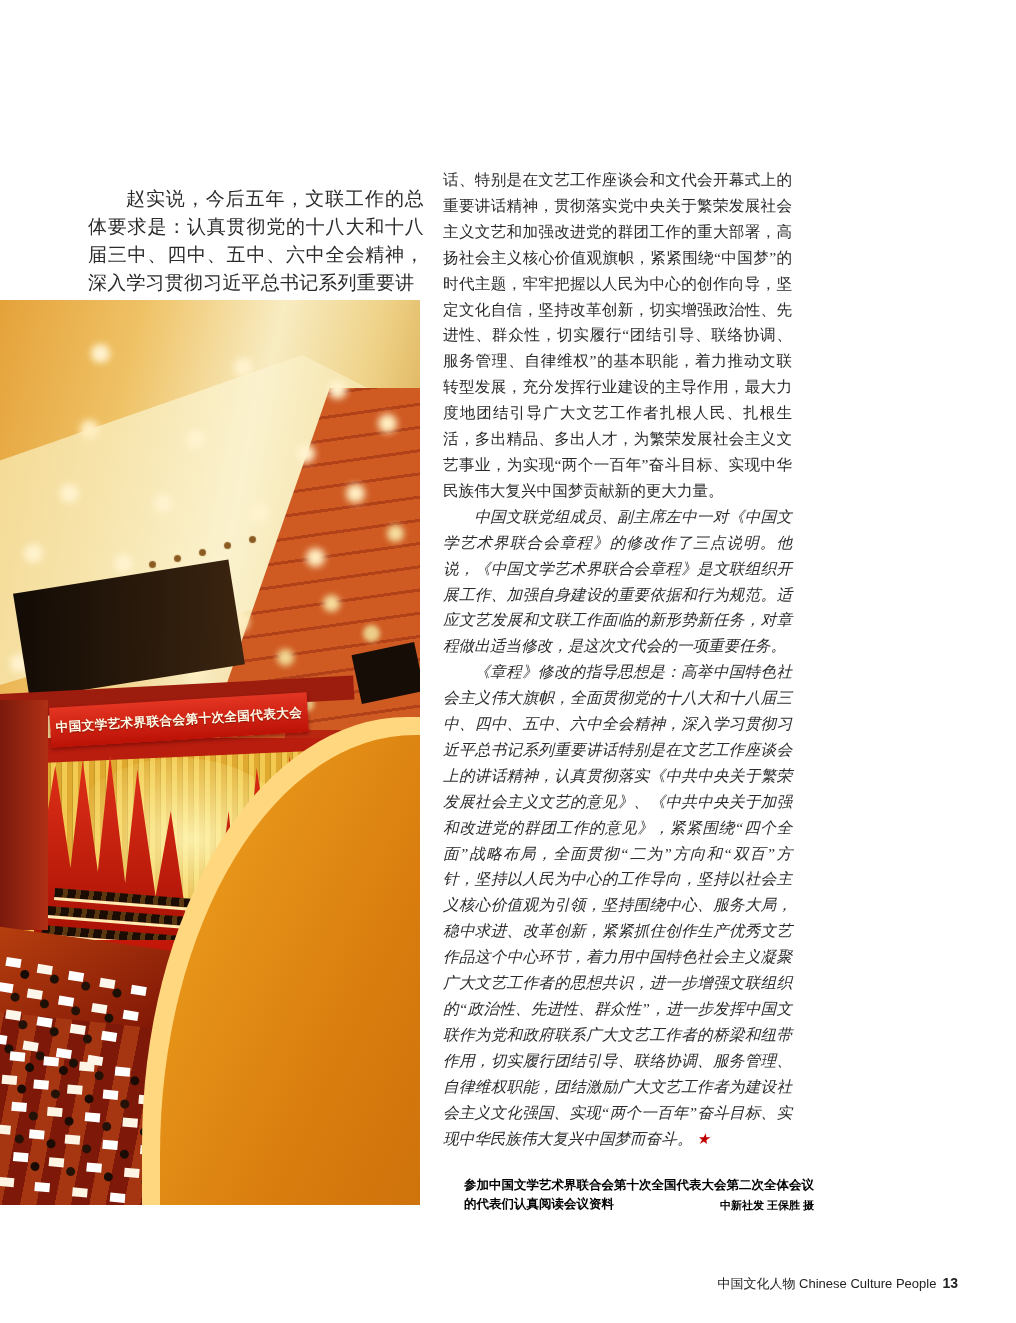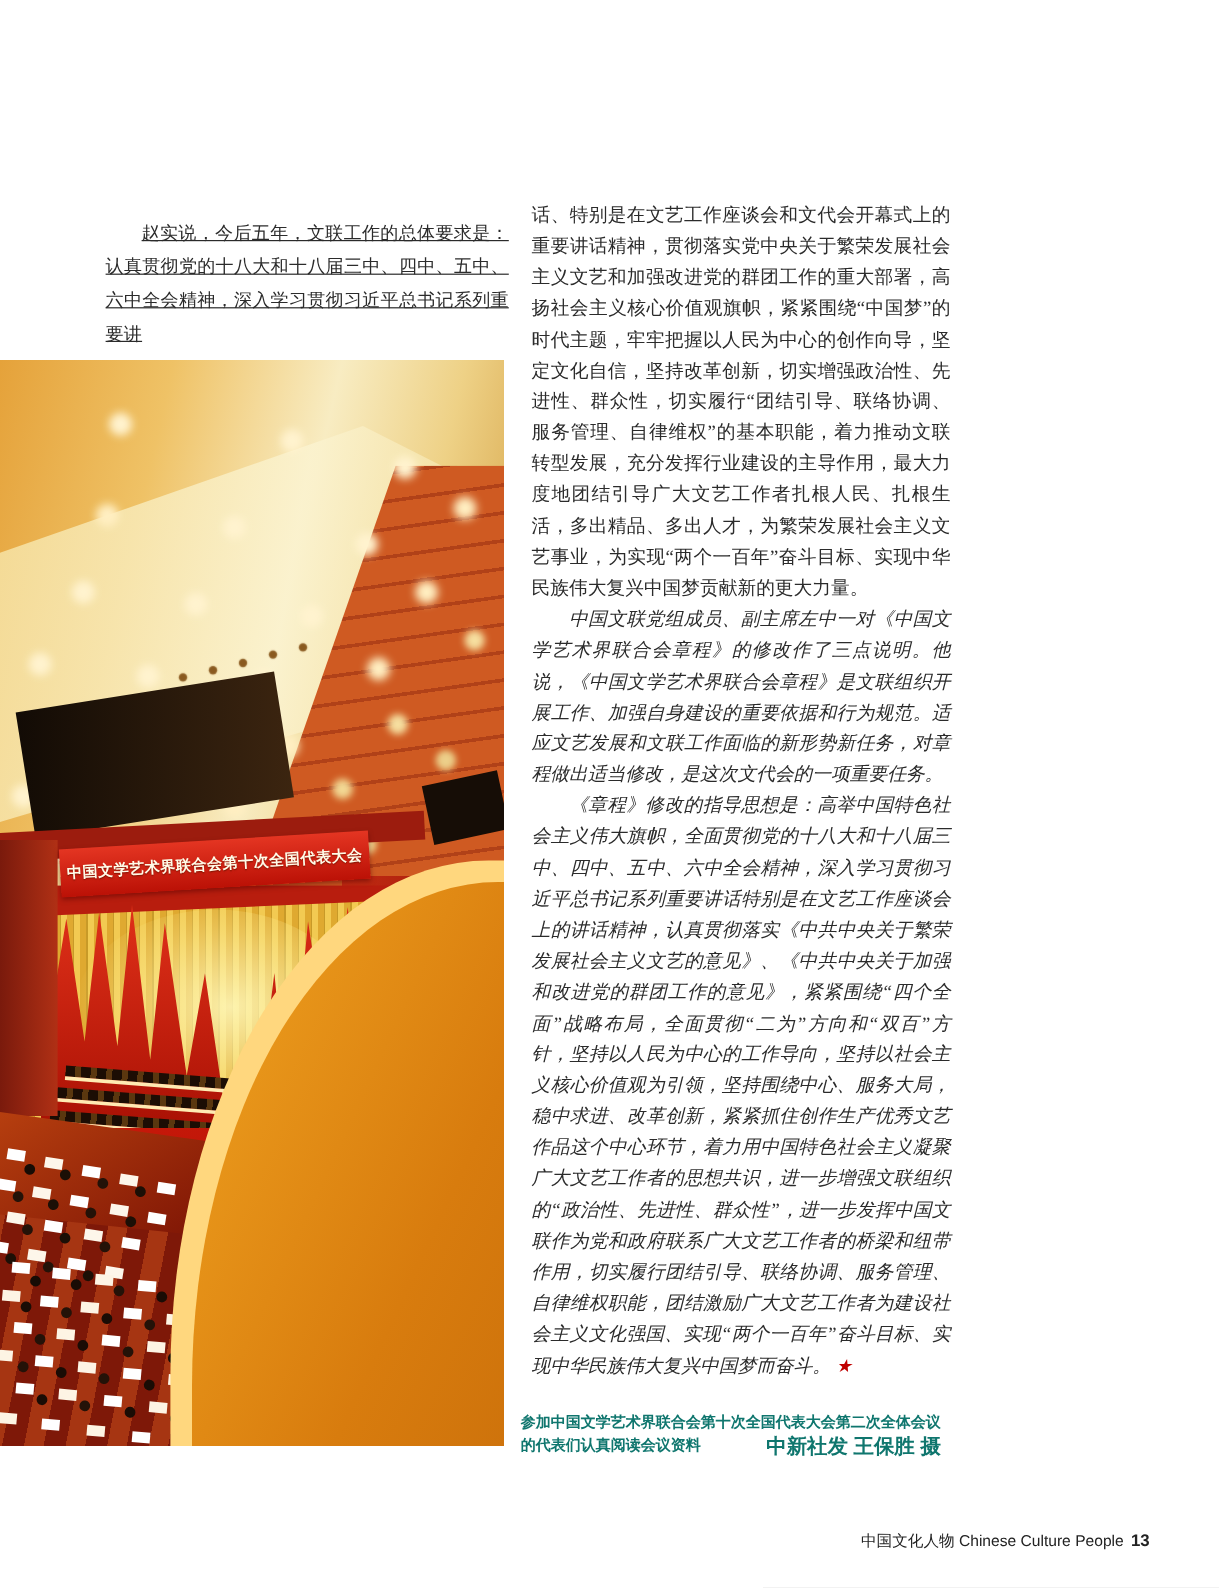--- a/index.html
+++ b/index.html
@@ -1,33 +1,33 @@
 <!DOCTYPE html>
 <html><head>
 <meta charset="utf-8">
 <style>
   html,body{margin:0;padding:0;background:#e9e9e9;}
   .page{position:relative;width:1016px;height:1323px;margin:0 auto;background:#ffffff;overflow:hidden;
         font-family:"Liberation Serif",serif;color:#2b2b2b;}
 
   
   .intro{position:absolute;left:88px;top:166px;width:336px;
-         font-size:15px;line-height:28px;text-align:justify;text-justify:inter-ideograph;
-         text-indent:2em;letter-spacing:.2px;text-decoration:underline;}
+         font-size:19px;line-height:28px;text-align:justify;text-justify:inter-ideograph;
+         text-indent:2em;letter-spacing:.2px;}
   .col2{position:absolute;left:443px;top:167px;width:349px;
         font-size:15.6px;line-height:25.9px;text-align:justify;text-justify:inter-ideograph;}
   .col2 p{margin:0;padding:0;}
   .col2 p.indent{text-indent:2em;font-style:italic;}
   .endstar{color:#c00000;font-family:"Liberation Sans",sans-serif;font-size:15px;padding-left:4px;}
 
   
-  .caption{position:absolute;left:434px;top:1176px;width:350px;
+  .caption{position:absolute;left:464px;top:1176px;width:350px;
            font-family:"Liberation Sans",sans-serif;font-weight:bold;
-           font-size:12.5px;line-height:19px;color:#0f766e;text-align:justify;}
-  .caption .credit{position:absolute;right:0;bottom:-1px;font-size:17px;background:#fff;padding-left:8px;}
+           font-size:12.5px;line-height:19px;color:#000000;text-align:justify;}
+  .caption .credit{position:absolute;right:0;bottom:-1px;font-size:11px;background:#fff;padding-left:8px;}
 
   
   .footer{position:absolute;left:0;top:1275px;width:946px;text-align:right;
           font-family:"Liberation Sans",sans-serif;font-size:13px;color:#222;padding-left:12px;}
   .footer .pageno{font-weight:bold;font-size:14px;padding-left:6px;}
 
   
   .photo{position:absolute;left:0;top:300px;width:420px;height:905px;overflow:hidden;background:#c1791f;}
   .photo *{position:absolute;}
 

